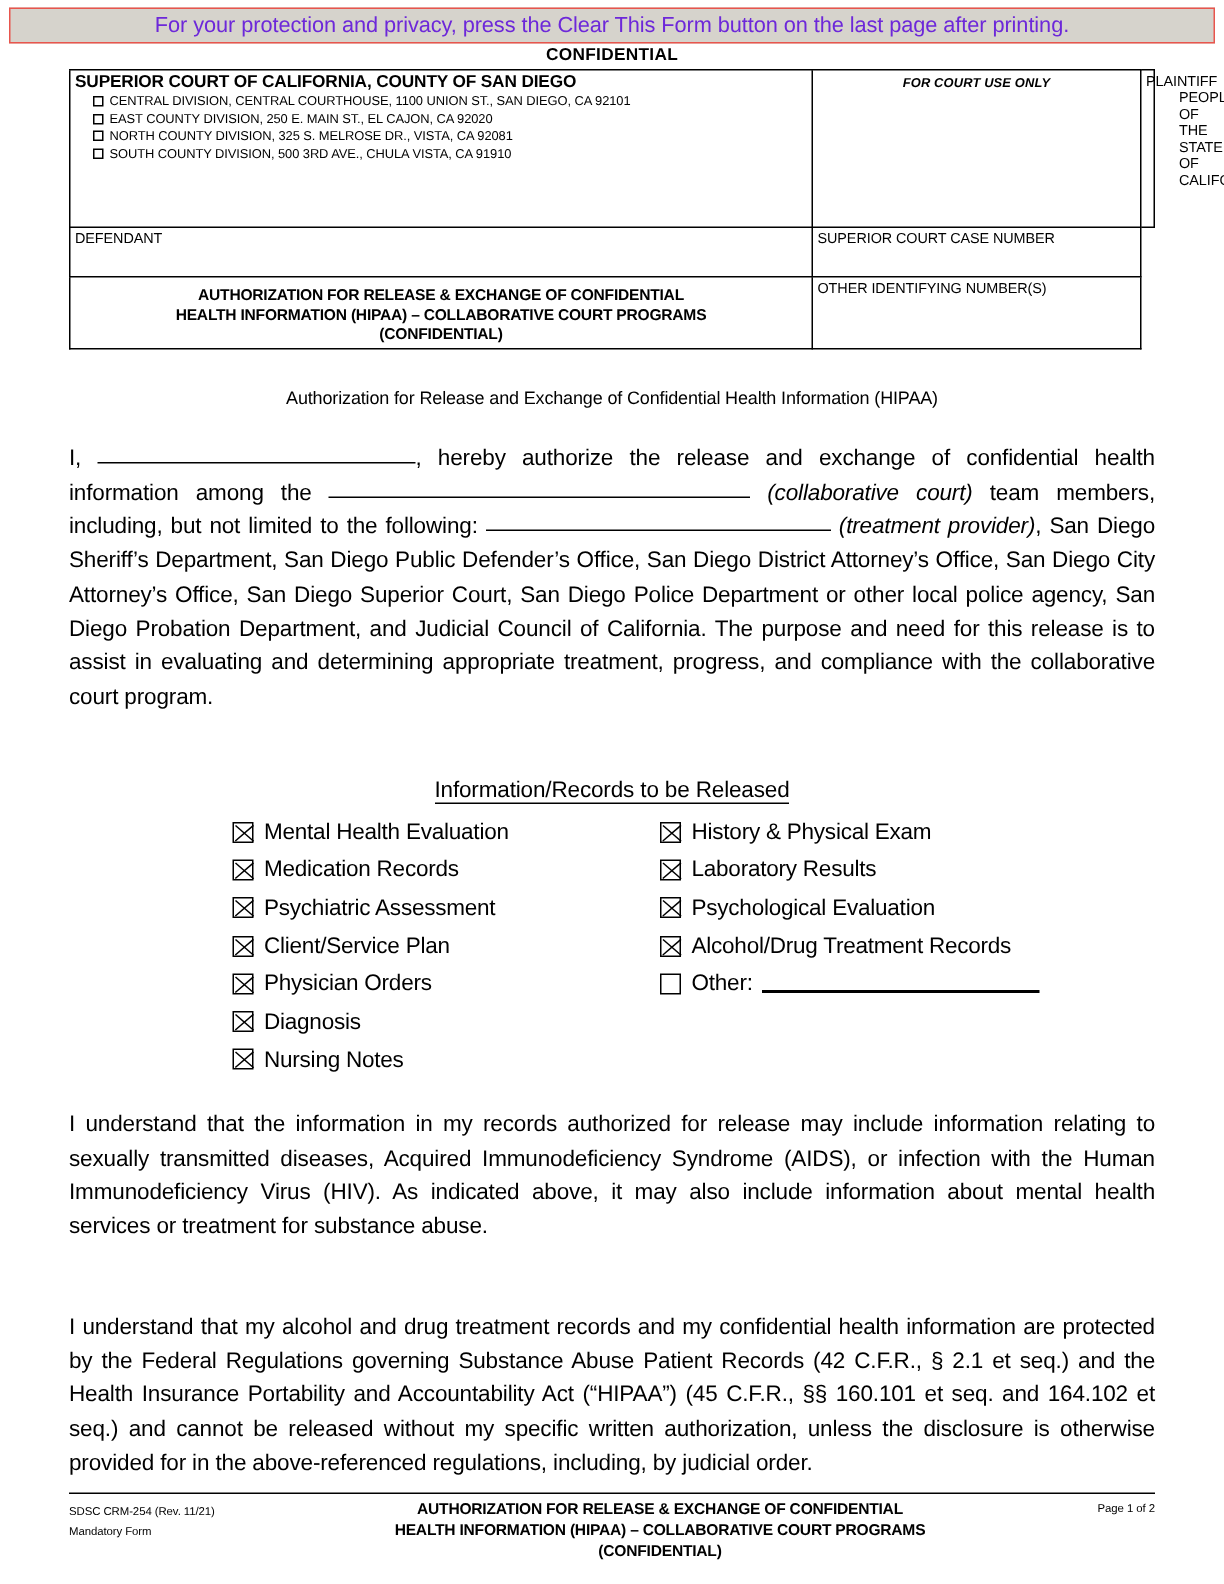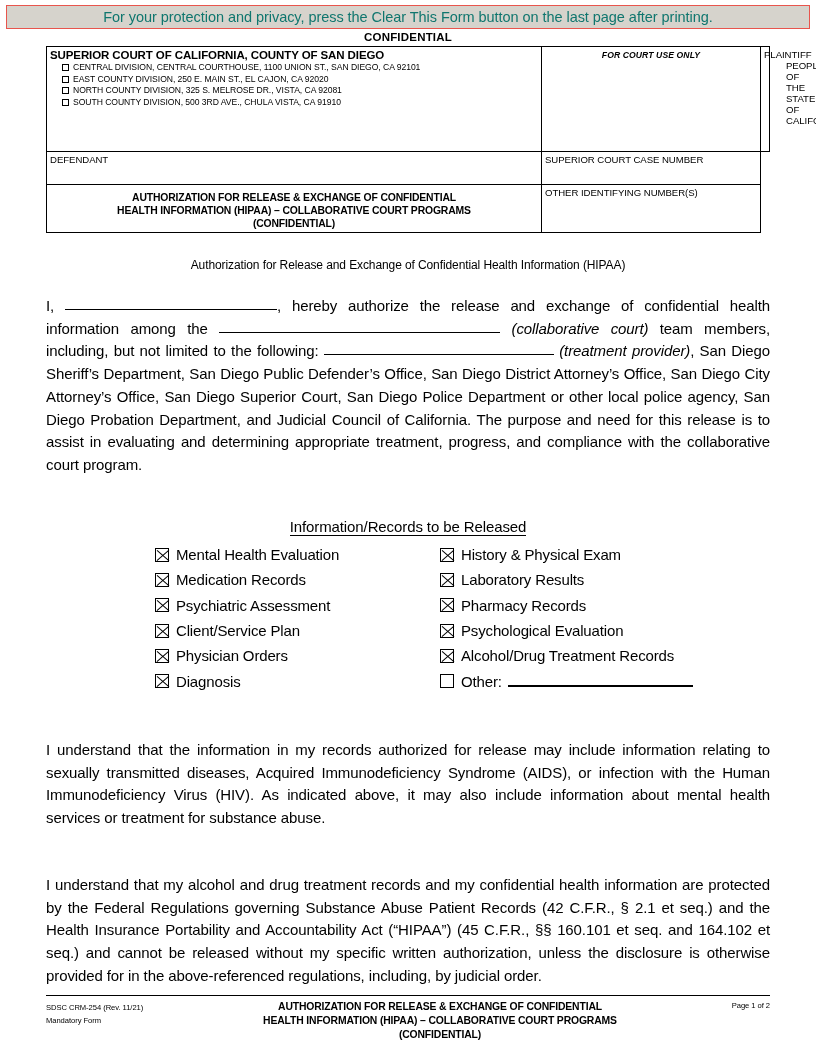--- a/index.html
+++ b/index.html
@@ -18,21 +18,21 @@
   
   .banner {
     position: absolute;
     left: 6px; top: 5px;
     width: 804px; height: 24px;
     background: #d6d3cc;
     border: 1px solid #e8554d;
     display: flex; align-items: center; justify-content: center;
   }
   .banner-text {
-    color: #0f766e;
+    color: #6d28d9;
     font-size: 14.5px;
     letter-spacing: -0.05px;
     white-space: nowrap;
   }
 
   
   .confidential-caption {
     position: absolute;
     left: 0; top: 31px; width: 816px;
     text-align: center;
@@ -347,33 +347,33 @@
         <span class="cb-label">Client/Service Plan</span>
       </div>
       <div class="cb-row">
         <span class="cb-box checked"></span>
         <span class="cb-label">Physician Orders</span>
       </div>
       <div class="cb-row">
         <span class="cb-box checked"></span>
         <span class="cb-label">Diagnosis</span>
       </div>
+      <div class="cb-row">
+        <span class="cb-box checked"></span>
+        <span class="cb-label">Nursing Notes</span>
+      </div>
     </div>
   <div class="cb-col cb-col-right" id="cb-right">
       <div class="cb-row">
         <span class="cb-box checked"></span>
         <span class="cb-label">History &amp; Physical Exam</span>
       </div>
       <div class="cb-row">
         <span class="cb-box checked"></span>
         <span class="cb-label">Laboratory Results</span>
-      </div>
-      <div class="cb-row">
-        <span class="cb-box checked"></span>
-        <span class="cb-label">Pharmacy Records</span>
       </div>
       <div class="cb-row">
         <span class="cb-box checked"></span>
         <span class="cb-label">Psychological Evaluation</span>
       </div>
       <div class="cb-row">
         <span class="cb-box checked"></span>
         <span class="cb-label">Alcohol/Drug Treatment Records</span>
       </div>
       <div class="cb-row">

